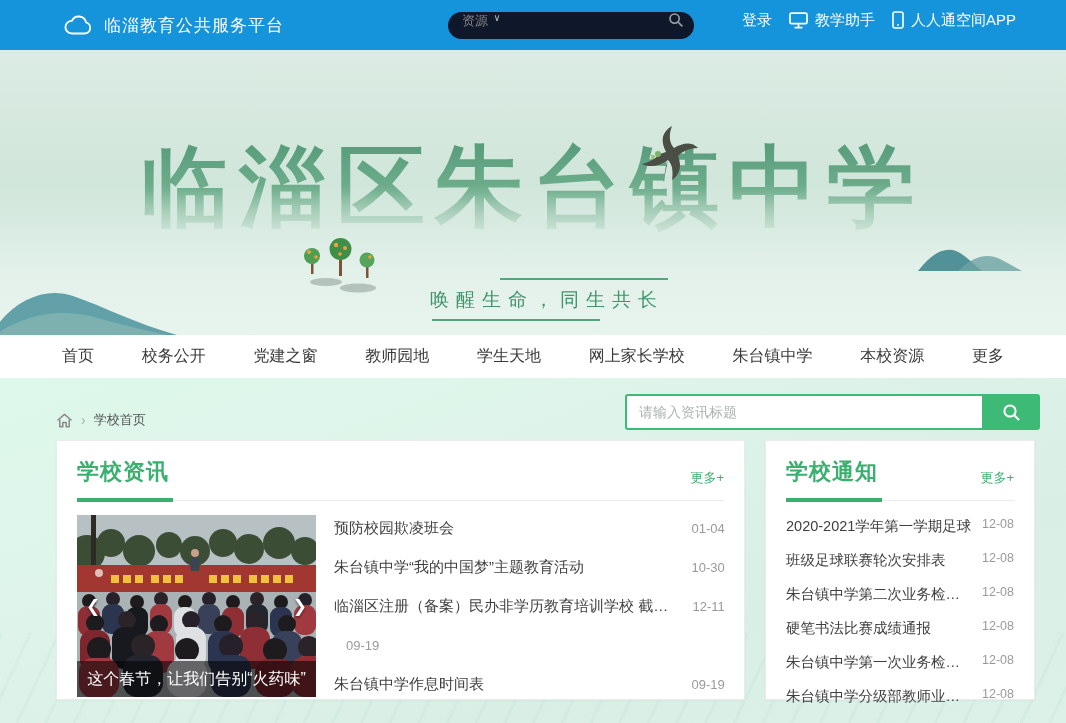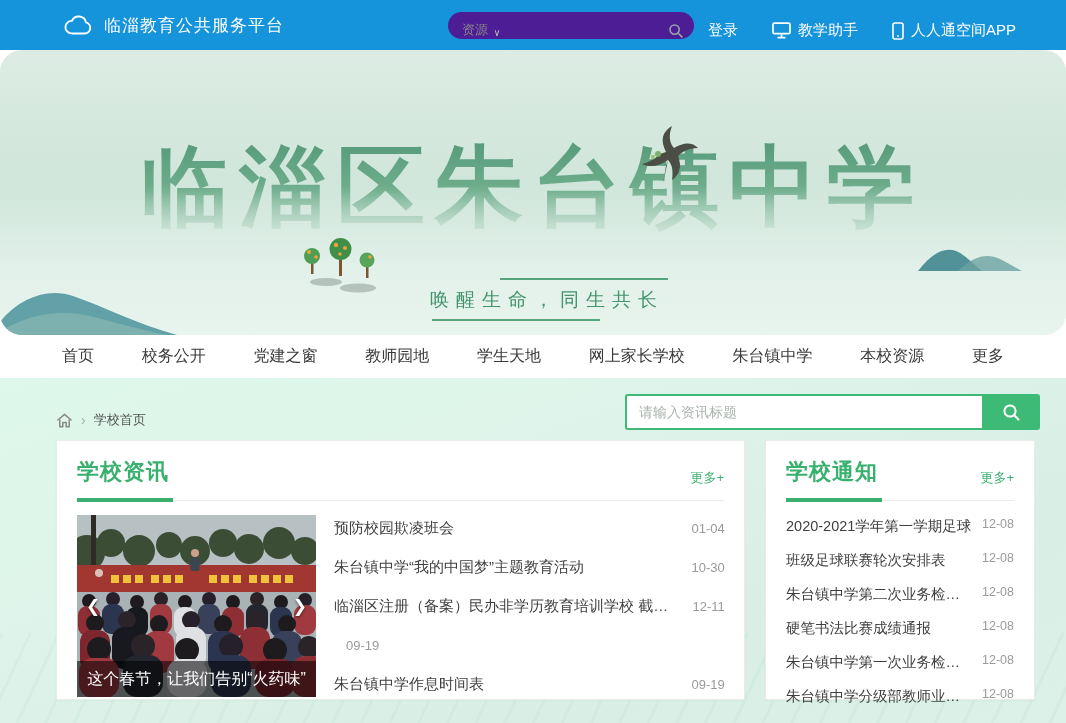--- a/index.html
+++ b/index.html
@@ -5,31 +5,31 @@
   * { margin:0; padding:0; box-sizing:border-box; }
   html,body { background:#f3f6f4; }
   body { font-family:"Liberation Sans","DejaVu Sans",sans-serif; }
   .page { position:relative; width:1066px; height:723px; margin:0 auto; background:#fff; overflow:hidden; }
 
   
   .topbar { position:absolute; left:0; top:0; width:1066px; height:50px; background:#1593db; display:flex; align-items:center; }
   .brand { position:absolute; left:64px; top:0; height:50px; display:flex; align-items:center; gap:10px; color:#fff; }
   .brand .cloud { width:30px; height:22px; }
   .brand-name { font-size:17px; letter-spacing:1px; color:#fff; }
-  .top-search { position:absolute; left:448px; top:12px; width:246px; height:27px; background:#4c1d95; border-radius:14px; display:flex; align-items:flex-end; padding:0 10px 0 14px; cursor:pointer;font-family:Liberation Mono, monospace; }
+  .top-search { position:absolute; left:448px; top:12px; width:246px; height:27px; background:#0f172a; border-radius:14px; display:flex; align-items:flex-start; padding:0 10px 0 14px; cursor:pointer;font-family:Liberation Mono, monospace; }
   .scope { font-size:13px; color:#888; }
   .scope-caret { font-size:10px; color:#bbb; margin-left:6px; }
   .top-search .mag { margin-left:auto; width:16px; height:16px; }
-  .top-links { position:absolute; right:50px; top:0; height:40px; display:flex; align-items:flex-end; gap:34px; color:#fff; font-size:15px; }
+  .top-links { position:absolute; right:50px; top:0; height:40px; display:flex; align-items:center; gap:17px; color:#fff; font-size:15px; }
   .top-link { display:flex; align-items:center; gap:7px; color:#fff; cursor:pointer; }
   .top-link svg { display:block; }
 
   
   .banner { position:absolute; left:0; top:50px; width:1066px; height:285px; overflow:hidden;
-            background:linear-gradient(180deg,#dcece4 0%,#d3e7dc 35%,#cfe5da 60%,#d8ebe2 100%);border-radius:22px; }
+            background:linear-gradient(180deg,#dcece4 0%,#d3e7dc 35%,#cfe5da 60%,#d8ebe2 100%); }
   .banner-title { position:absolute; left:0; top:88px; width:100%; text-align:center; z-index:1;
        font-family:"DejaVu Serif","Liberation Serif",serif; font-weight:700; font-size:88px; letter-spacing:10px; line-height:1.1;
        color:#6aa585;
        background:linear-gradient(180deg,#559a79 0%,#6fae8d 55%,#b9d6c5 100%);
        -webkit-background-clip:text; background-clip:text; -webkit-text-fill-color:transparent; }
   .mist { position:absolute; left:0; bottom:0; width:100%; height:150px; z-index:2; pointer-events:none;
        background:linear-gradient(180deg, rgba(222,238,230,0) 0%, rgba(228,242,235,.85) 55%, rgba(233,245,239,.95) 100%); }
   .banner svg.decor { position:absolute; z-index:3; }
   .slogan { position:absolute; left:50%; top:228px; transform:translateX(-50%) translateX(14px); width:250px; z-index:4; text-align:center; }
   .slogan .line { height:2px; background:#57a37c; }

